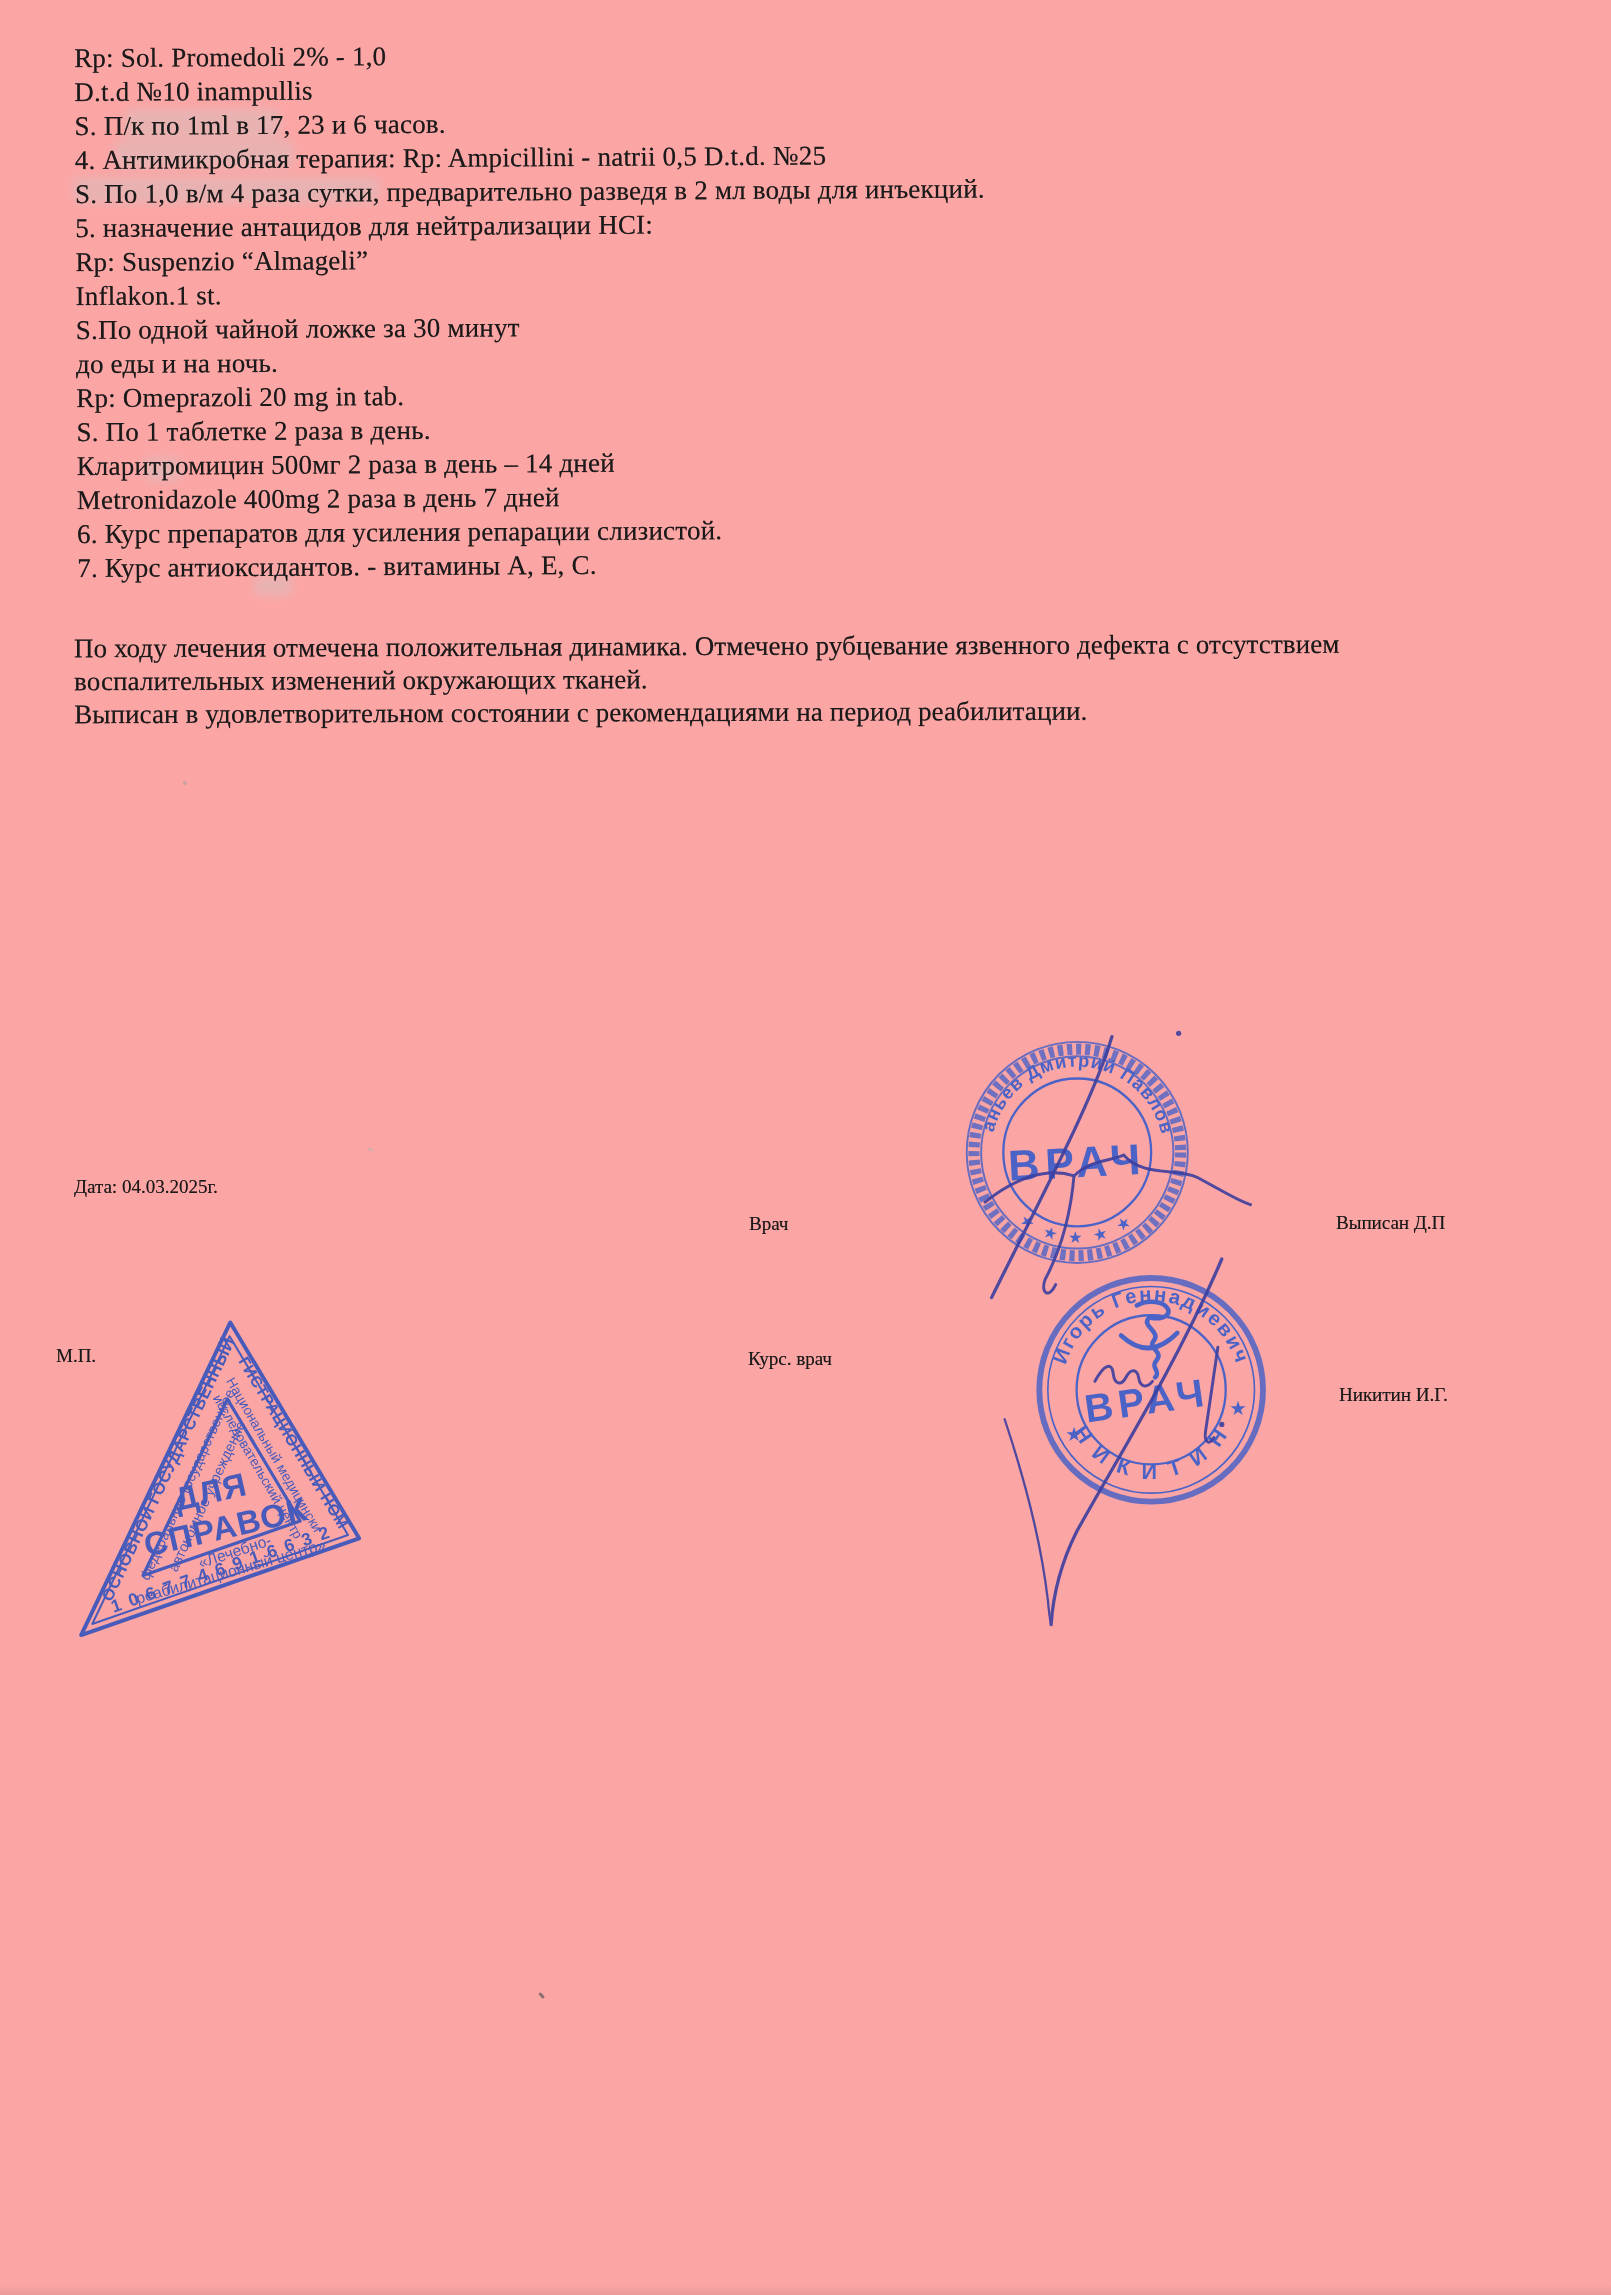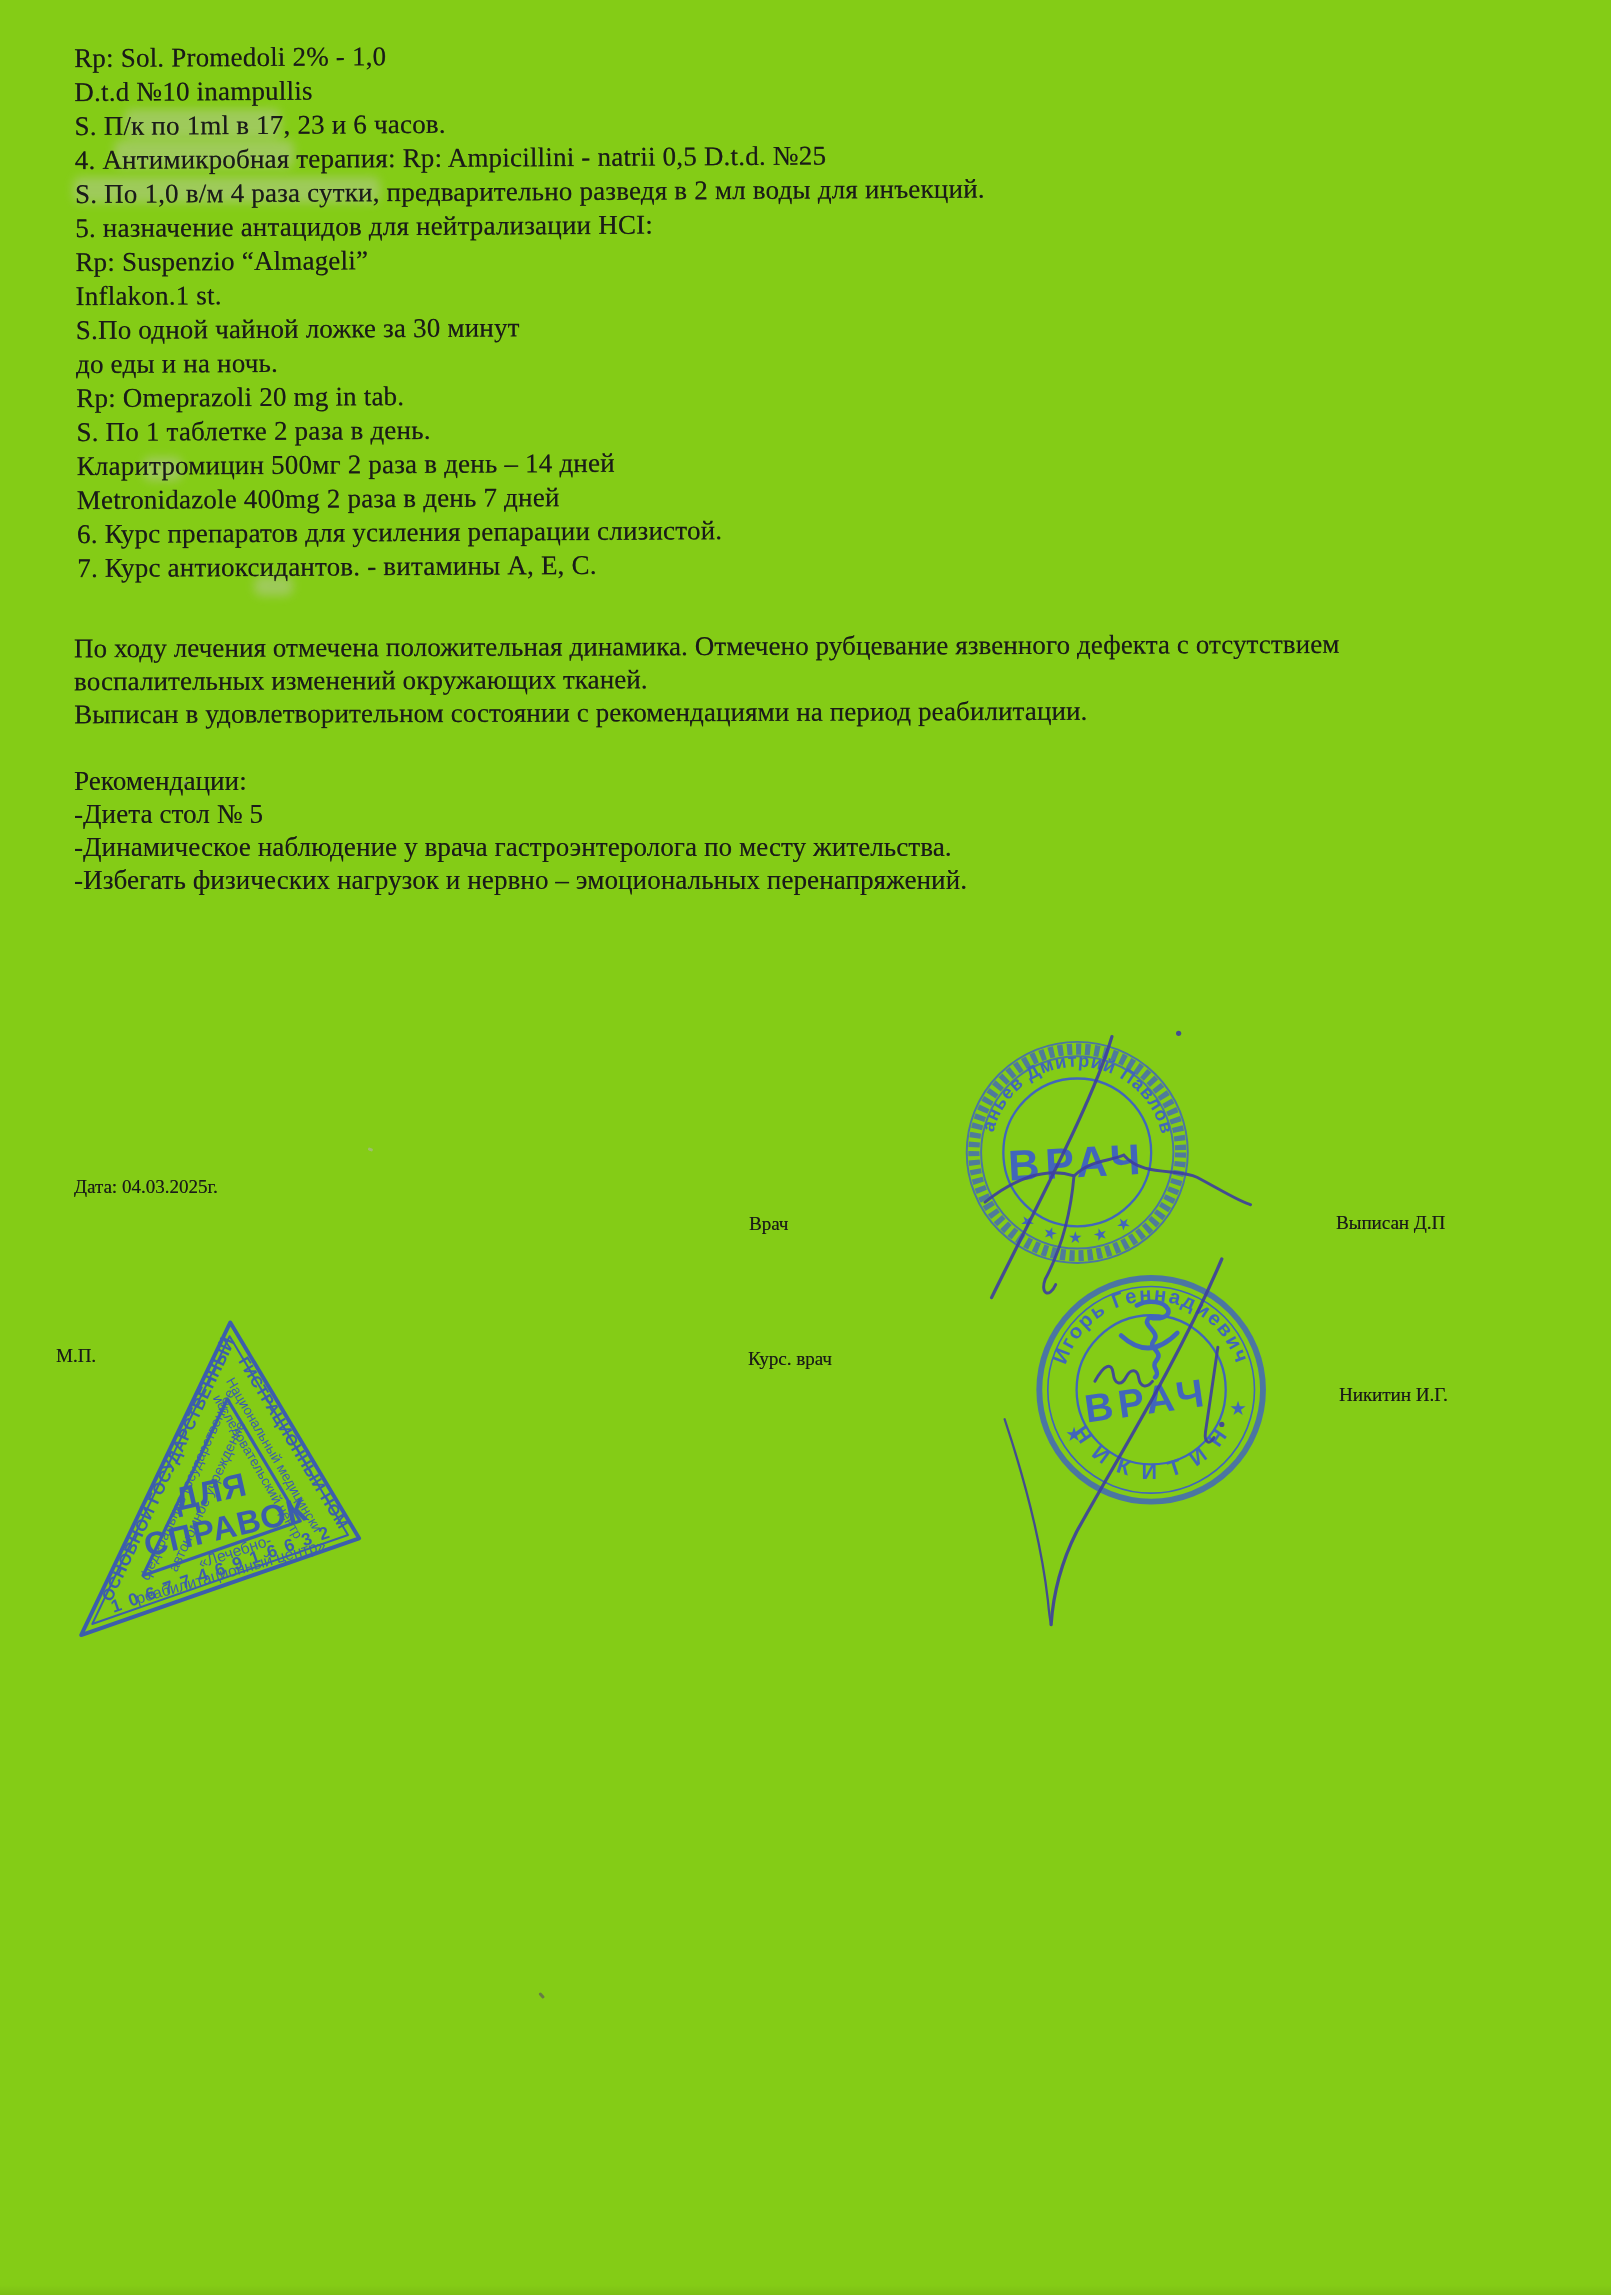--- a/index.html
+++ b/index.html
@@ -1,20 +1,20 @@
 <!DOCTYPE html>
 <html style="font-size:10.5px"><head>
 <meta charset="utf-8">
 <style>
   html,body{margin:0;padding:0;background:#e8e8e8;}
   .page{
     position:relative;
     width:1611px;
     height:2295px;
-    background:#84cc16;
+    background:#fca5a5;
     overflow:hidden;
     font-family:"Liberation Serif", serif;
     color:#1a1a1a;
   }
   .docblock{
     position:absolute;
     left:74px;
     top:41px;
     transform:rotate(-0.35deg);
     transform-origin:0 0;
@@ -96,26 +96,20 @@
     <div class="dline">6. Курс препаратов для усиления репарации слизистой.</div>
     <div class="dline">7. Курс антиоксидантов. - витамины А, Е, С.</div>
   </div>
 
   <div class="parablock">
     <div class="pline">По ходу лечения отмечена положительная динамика. Отмечено рубцевание язвенного дефекта с отсутствием</div>
     <div class="pline">воспалительных изменений окружающих тканей.</div>
     <div class="pline">Выписан в удовлетворительном состоянии с рекомендациями на период реабилитации.</div>
   </div>
 
-  <div class="recblock">
-    <div class="pline">Рекомендации:</div>
-    <div class="pline">-Диета стол № 5</div>
-    <div class="pline">-Динамическое наблюдение у врача гастроэнтеролога по месту жительства.</div>
-    <div class="pline">-Избегать физических нагрузок и нервно – эмоциональных перенапряжений.</div>
-  </div>
 
   <div class="abs" style="left:74px;top:1176px;">Дата: 04.03.2025г.</div>
 
   <div class="abs" style="left:749px;top:1213px;">Врач</div>
   <div class="abs" style="left:1336px;top:1212px;">Выписан Д.П</div>
   <div class="abs" style="left:56px;top:1345px;">М.П.</div>
   <div class="abs" style="left:748px;top:1348px;">Курс. врач</div>
   <div class="abs" style="left:1339px;top:1348px;margin-top:36px;">Никитин И.Г.</div>
 
   <div class="speck" style="left:183px;top:781px;width:3.9px;height:3.9px;background:#9a9a9a;opacity:.5;border-radius:50%;"></div>

